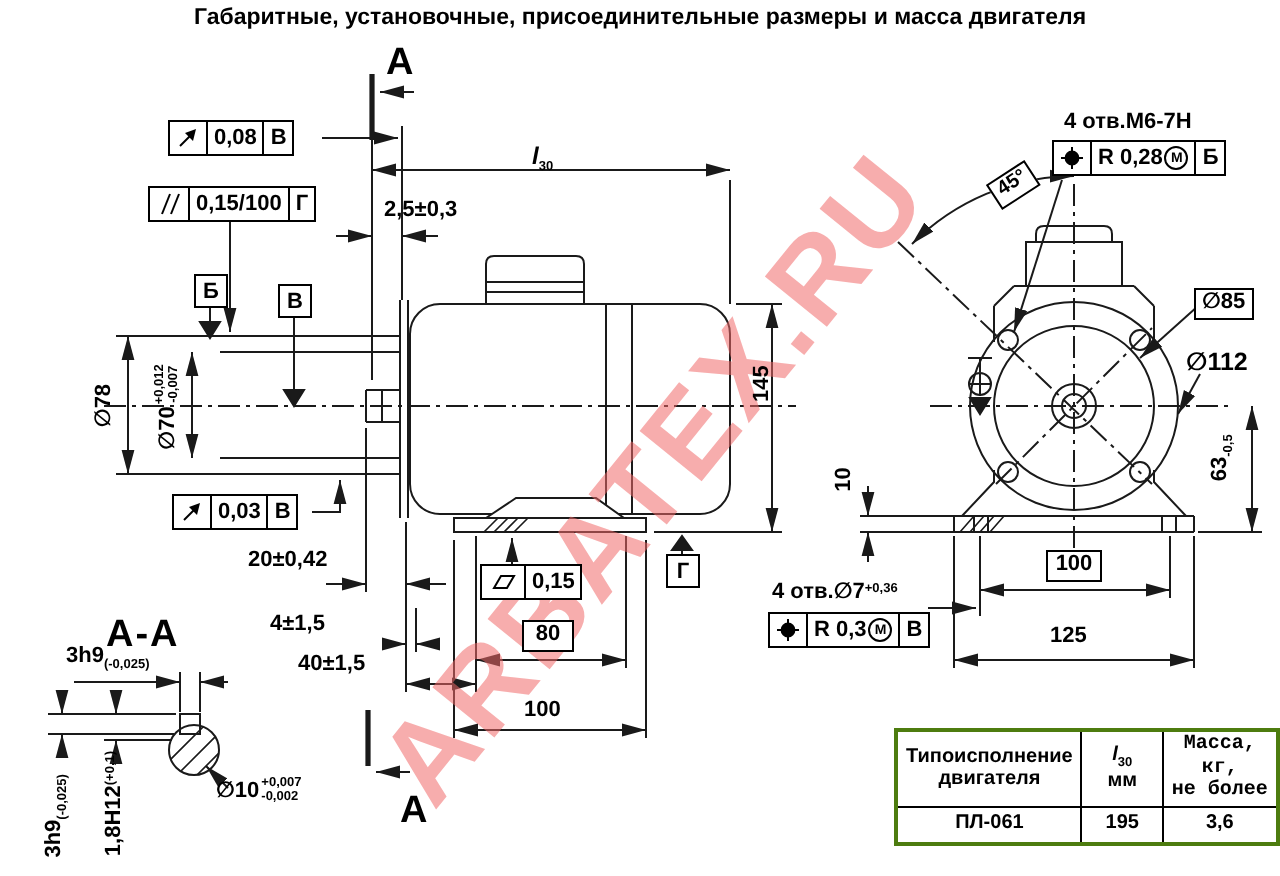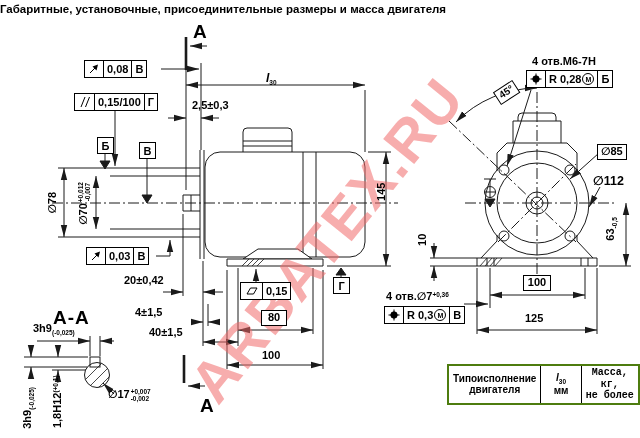--- a/index.html
+++ b/index.html
@@ -2,21 +2,21 @@
 <html><head>
 <meta charset="utf-8">
 <style>
   html,body{margin:0;padding:0;background:#fff;}
   .stage{position:relative;width:640px;height:438px;background:#fff;overflow:hidden;
          font-family:"Liberation Sans","DejaVu Sans",sans-serif;color:#000;}
   svg.lines{position:absolute;left:0;top:0;z-index:1;}
   .wm{position:absolute;left:97px;top:214px;width:460px;text-align:center;z-index:2;
       font-weight:700;font-size:58px;letter-spacing:2px;line-height:.9;
       color:rgba(240,106,106,.55);transform:rotate(-51deg);pointer-events:none;}
-  .ttl{position:absolute;left:0;top:3px;width:100%;text-align:left;
+  .ttl{position:absolute;left:0;top:3px;width:100%;text-align:center;
        font-size:11.5px;font-weight:700;z-index:3;}
   .lbl{position:absolute;z-index:3;font-weight:700;font-size:11px;line-height:1.05;
        white-space:nowrap;}
   .big{font-size:19px;letter-spacing:1px;}
   .rot{transform:rotate(-90deg);transform-origin:center;text-align:center;}
   .boxed{border:1px solid #000;background:#fff;padding:1px 3px;text-align:center;}
   .it{font-style:italic;}
   .t{font-size:6.5px;font-weight:700;}
   sub.t{vertical-align:-3px;} sup.t{vertical-align:3px;}
   .stack{display:inline-flex;flex-direction:column;font-size:6.5px;line-height:1.15;
@@ -252,29 +252,34 @@
 <div class="lbl rot" style="left:594px;top:222px;width:36px"><span>63</span><sub class="t">-0,5</sub></div>
 <div class="lbl rot" style="left:415px;top:234px;width:16px">10</div>
 <div class="lbl boxed" style="left:523px;top:275px;min-width:20px">100</div>
 <div class="lbl" style="left:525px;top:313px">125</div>
 <div class="lbl" style="left:386px;top:291px"><span>4 отв.∅7</span><sup class="t">+0,36</sup></div>
 
 <div class="lbl big" style="left:53px;top:308px">А-А</div>
 <div class="lbl" style="left:33px;top:323px"><span>3h9</span><sub class="t">(-0,025)</sub></div>
 <div class="lbl rot" style="left:2px;top:401px;width:54px"><span>3h9</span><sub class="t">(-0,025)</sub></div>
 <div class="lbl rot" style="left:28px;top:396px;width:60px"><span>1,8H12</span><sup class="t">(+0,1)</sup></div>
-<div class="lbl" style="left:108px;top:388px"><span>∅17</span><span class="stack">
+<div class="lbl" style="left:108px;top:388px"><span>∅10</span><span class="stack">
         <span>+0,007</span>
         <span>-0,002</span>
       </span></div>
 
 
 <table class="spec">
   <tbody>
         <tr>
     <th class="c1"><span>Типоисполнение</span><br><span>двигателя</span></th>
     <th class="c2"><span class="it">l</span><sub class="t">30</sub><br><span>мм</span></th>
     <th class="c3"><span>Масса, кг,</span><br><span>не более</span></th>
   </tr>
+  <tr>
+    <td>ПЛ-061</td>
+    <td>195</td>
+    <td>3,6</td>
+  </tr>
 </tbody>
     </table>
 
 </div>
 
 </body></html>

